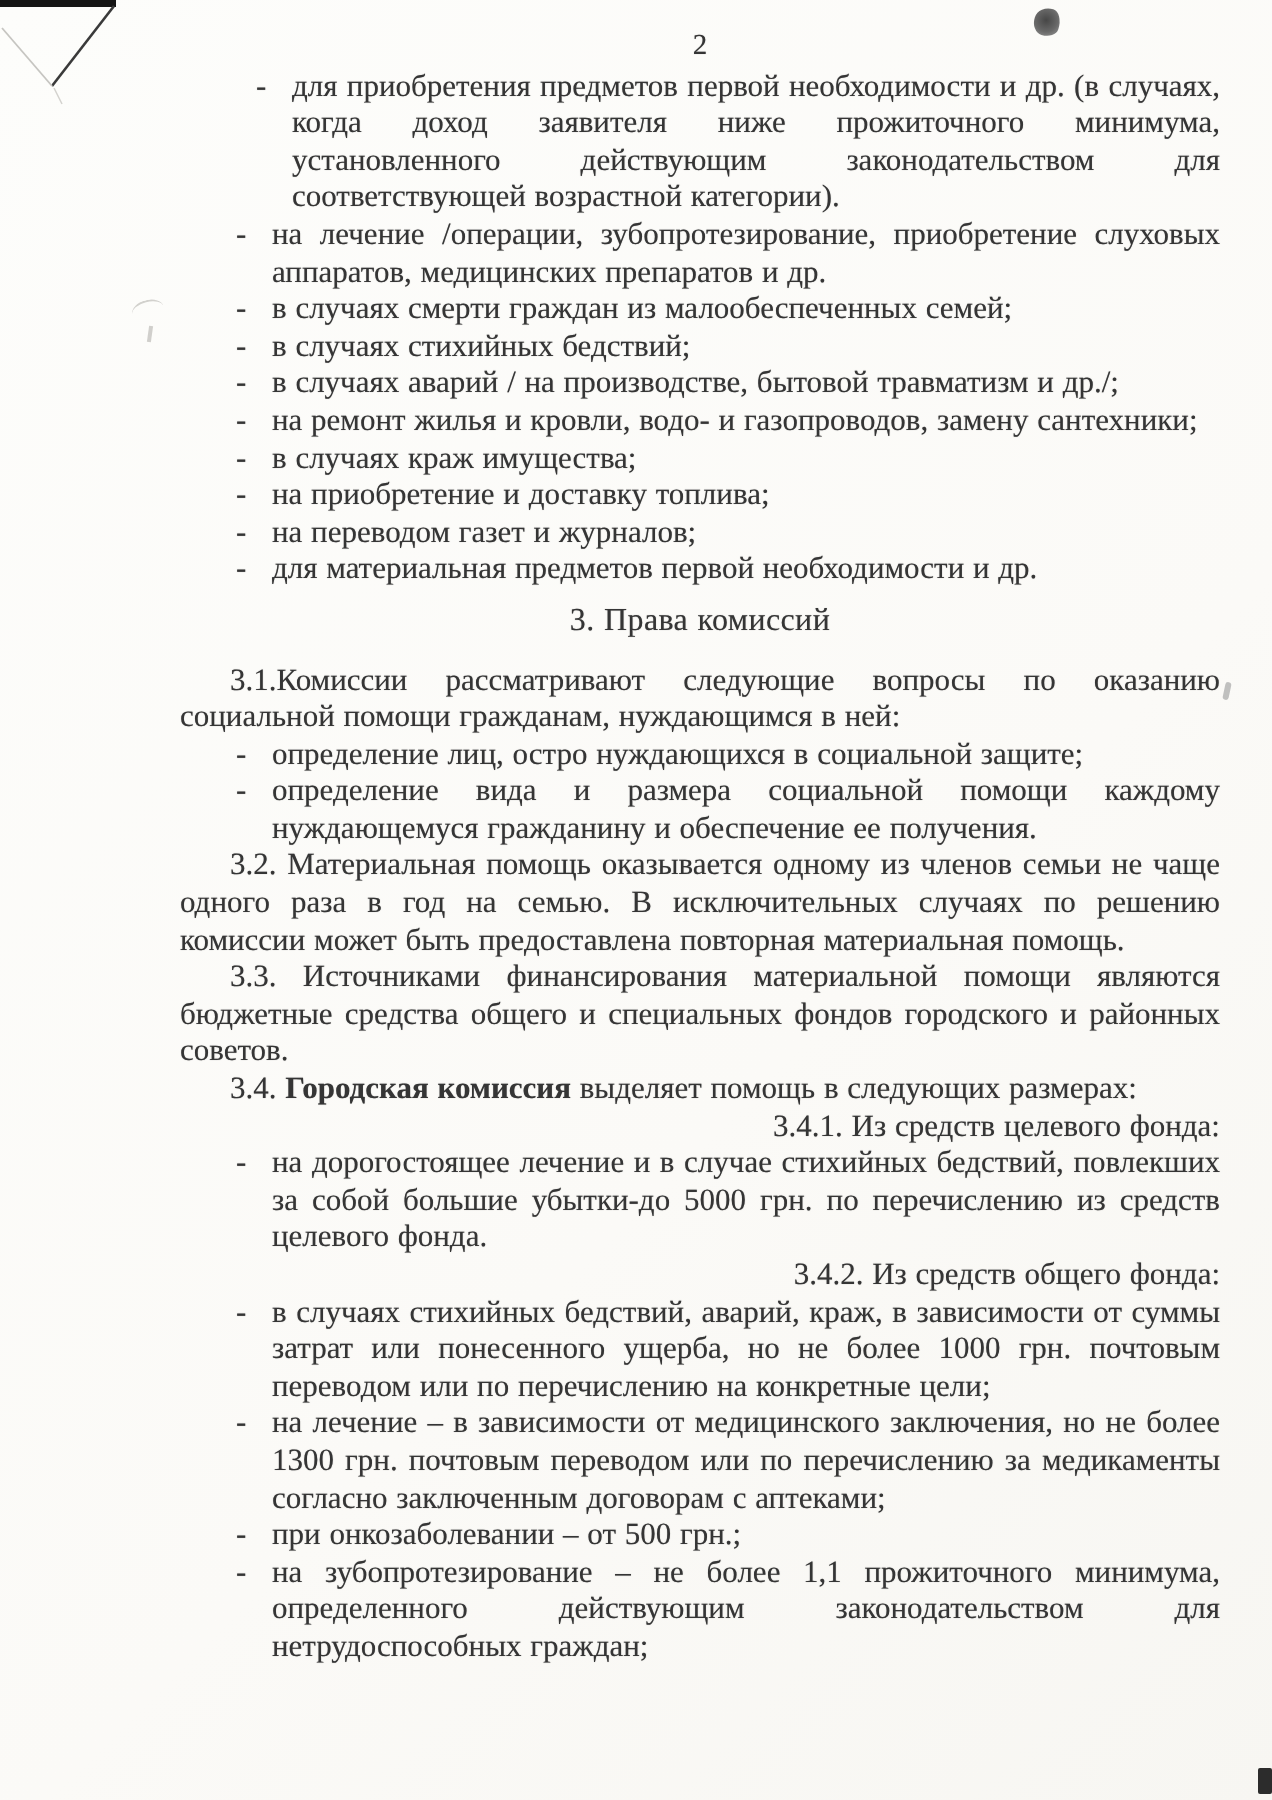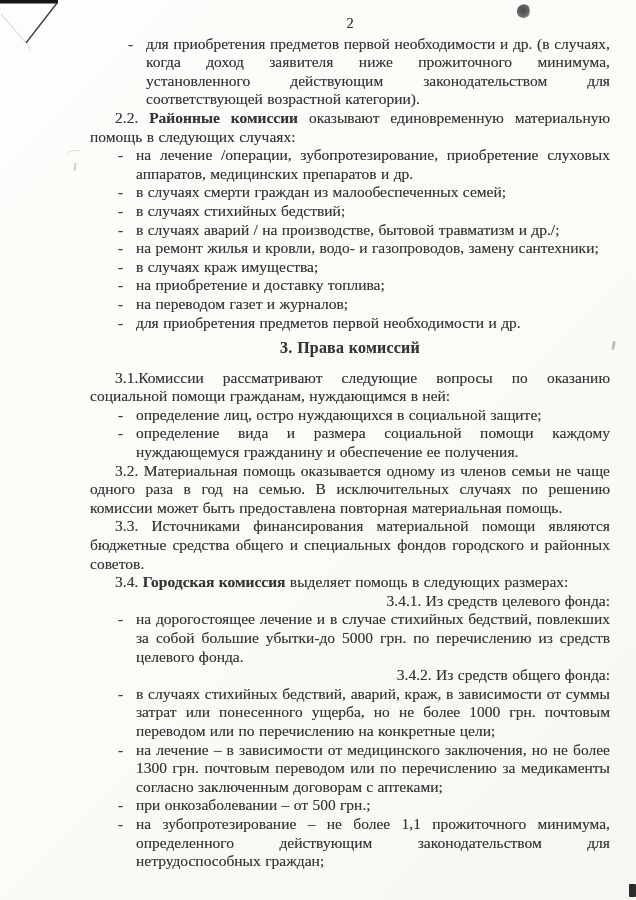--- a/index.html
+++ b/index.html
@@ -21,21 +21,21 @@
   p{margin:0;text-align:justify}
   .para{text-indent:25px}
   .sub-head{text-indent:7px;text-align:right}
   .list{margin:0}
   .li{position:relative;text-align:justify;margin:0}
   .li::before{content:"-";position:absolute;left:-18px;top:0}
   .list-intro{margin-left:56px}
   .list-std{margin-left:46px}
   b{font-weight:bold}
   .heading{
-    text-align:center;font-weight:bold;font-size:16px;
+    text-align:center;font-weight:normal;font-size:16px;
     margin:7px 0 11px 0;text-indent:0;letter-spacing:.2px;
   }
   
   .corner-fold{position:absolute;left:0;top:0}
   .ink-spot{
     position:absolute;left:517px;top:4px;width:13px;height:14px;
     background:radial-gradient(circle at 45% 45%,#2e2e2e 0%,#555 55%,#777 80%);
     border-radius:58% 42% 55% 45% / 48% 62% 38% 52%;
     opacity:.88;transform:rotate(18deg);
   }
@@ -61,34 +61,31 @@
 <body>
 
 <div class="page">
 
   <p class="page-number">2</p>
 
   <div class="list list-intro">
     <div class="li">для приобретения предметов первой необходимости и др. (в случаях, когда доход заявителя ниже прожиточного минимума, установленного действующим законодательством для соответствующей возрастной категории).</div>
   </div>
 
-  <p class="para"><span>2.2.</span>
-    <b>Районные комиссии</b>
-    <span>оказывают единовременную материальную помощь в следующих случаях:</span></p>
 
   <div class="list list-std">
     <div class="li">на лечение /операции, зубопротезирование, приобретение слуховых аппаратов, медицинских препаратов и др.</div>
     <div class="li">в случаях смерти граждан из малообеспеченных семей;</div>
     <div class="li">в случаях стихийных бедствий;</div>
     <div class="li">в случаях аварий / на производстве, бытовой травматизм и др./;</div>
     <div class="li">на ремонт жилья и кровли, водо- и газопроводов, замену сантехники;</div>
     <div class="li">в случаях краж имущества;</div>
     <div class="li">на приобретение и доставку топлива;</div>
     <div class="li">на переводом газет и журналов;</div>
-    <div class="li">для приобретения предметов первой необходимости и др.</div>
+    <div class="li">для материальная предметов первой необходимости и др.</div>
   </div>
 
   <p class="heading">3.  Права комиссий</p>
 
   <p class="para">3.1.Комиссии рассматривают следующие вопросы по оказанию социальной помощи гражданам, нуждающимся в ней:</p>
 
   <div class="list list-std">
     <div class="li">определение лиц, остро нуждающихся в социальной защите;</div>
     <div class="li">определение вида и размера социальной помощи каждому нуждающемуся гражданину и обеспечение ее получения.</div>
   </div>

